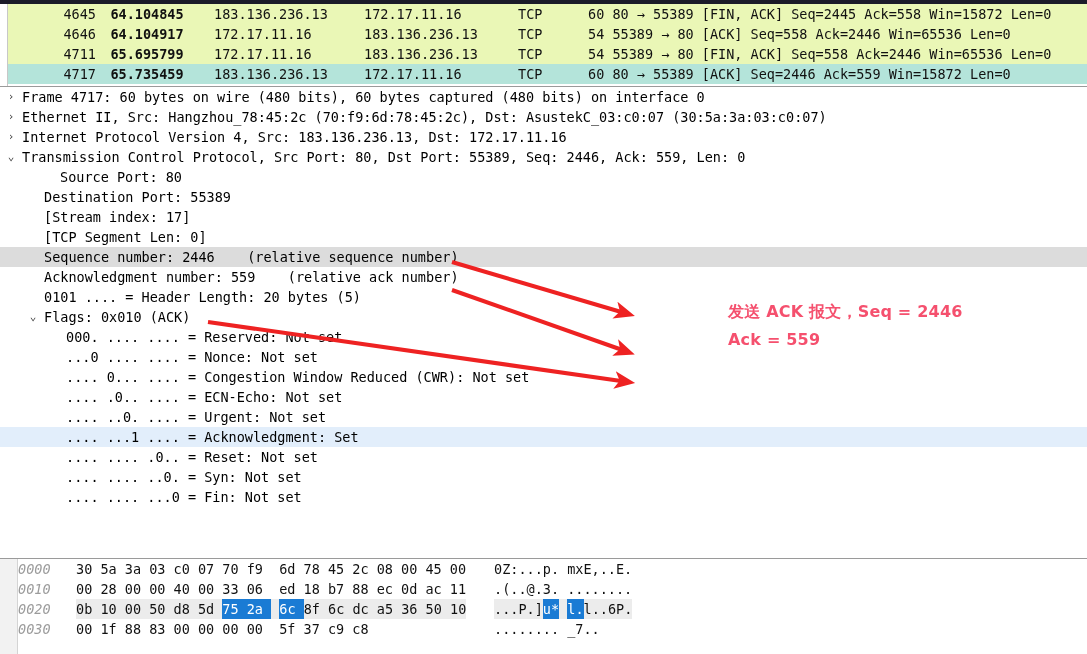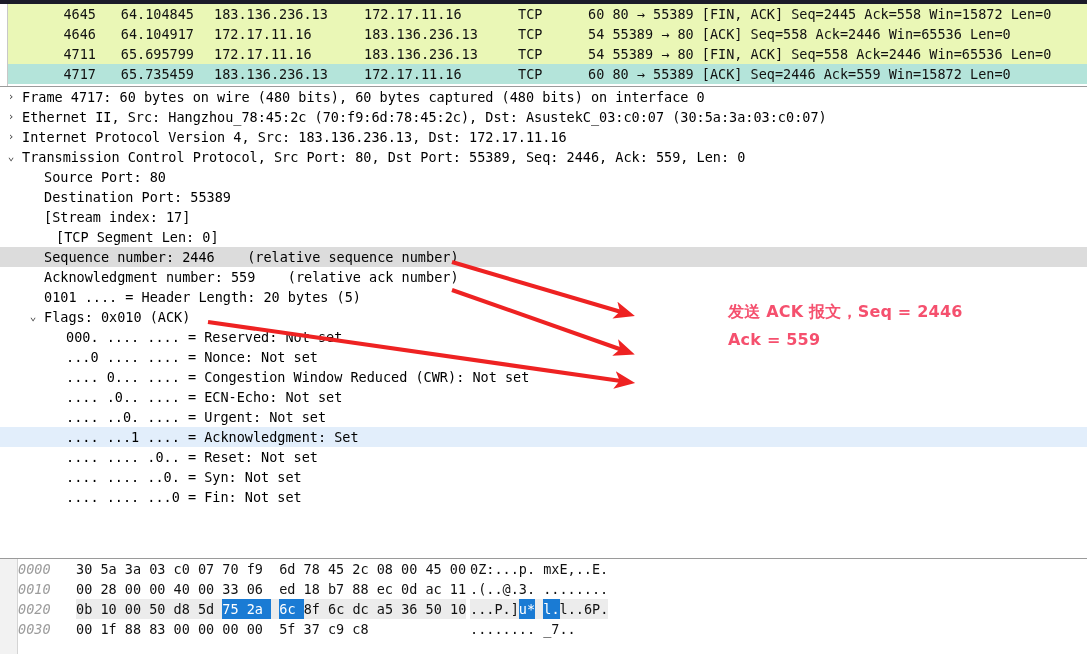--- a/index.html
+++ b/index.html
@@ -37,21 +37,21 @@
     left: 8px; width: 1079px; height: 20px;
     font-size: 13.5px;
     line-height: 20px;
     color: #111111;
     white-space: pre;
   }
   .prow.even { background: #eaf7b6; padding-left: 8px; }
   .prow.selected { background: #b4e4da; }
   .pcell { position: absolute; top: 0; height: 20px; overflow: hidden; }
   .c-no    { left: 18px;  width: 70px;  text-align: right; }
-  .c-time  { left: 92px;  width: 94px;  text-align: right; }
+  .c-time  { left: 92px;  width: 94px;  text-align: center; font-weight: bold; }
   .c-src   { left: 206px; width: 160px; }
   .c-dst   { left: 356px; width: 160px; }
   .c-proto { left: 510px; width: 56px; }
   .c-info  { left: 580px; width: 495px; }
 
   
   .stream-svg { position: absolute; left: 0; top: 4px; }
 
   
   #detail-pane {
@@ -117,21 +117,21 @@
     left: 18px; width: 1069px; height: 20px;
     line-height: 20px;
     font-size: 13.5px;
     white-space: pre;
   }
   .hoff {
     position: absolute; left: 0; top: 0; width: 52px;
     text-align: left; color: #9b9b9b; font-style: italic;
   }
   .hbytes { position: absolute; left: 58px; top: 0; color: #111111; }
-  .hascii { position: absolute; left: 452px; top: 0; color: #111111; }
+  .hascii { position: absolute; left: 476px; top: 0; color: #111111; }
   .hb { display: inline-block; }
   .hsel { background: #1a7bd4; color: #ffffff; }
   .hshade { background: #ececec; }
 </style>
 </head>
 <body>
 
 <div id="app">
 
   <div id="packet-list">
@@ -151,24 +151,24 @@
         <div class="prow selected" style="top: 64px;"><div class="pcell c-no">4717</div><div class="pcell c-time">65.735459</div><div class="pcell c-src">183.136.236.13</div><div class="pcell c-dst">172.17.11.16</div><div class="pcell c-proto">TCP</div><div class="pcell c-info">60 80 → 55389 [ACK] Seq=2446 Ack=559 Win=15872 Len=0</div></div>
       </div>
   </div>
 
   <div id="detail-pane">
     <div id="detail-rows">
         <div class="drow"><span class="twisty" style="margin-left: 0px;">›</span><span class="dtext">Frame 4717: 60 bytes on wire (480 bits), 60 bytes captured (480 bits) on interface 0</span></div>
         <div class="drow"><span class="twisty" style="margin-left: 0px;">›</span><span class="dtext">Ethernet II, Src: Hangzhou_78:45:2c (70:f9:6d:78:45:2c), Dst: AsustekC_03:c0:07 (30:5a:3a:03:c0:07)</span></div>
         <div class="drow"><span class="twisty" style="margin-left: 0px;">›</span><span class="dtext">Internet Protocol Version 4, Src: 183.136.236.13, Dst: 172.17.11.16</span></div>
         <div class="drow"><span class="twisty" style="margin-left: 0px;">⌄</span><span class="dtext">Transmission Control Protocol, Src Port: 80, Dst Port: 55389, Seq: 2446, Ack: 559, Len: 0</span></div>
-        <div class="drow"><span class="twisty" style="margin-left: 22px;"></span><span class="dtext" style="margin-left: 0px;">Source Port: 80</span></div>
+        <div class="drow"><span class="twisty" style="margin-left: 22px;"></span><span class="dtext" style="margin-left: 16px;">Source Port: 80</span></div>
         <div class="drow"><span class="twisty" style="margin-left: 22px;"></span><span class="dtext" style="margin-left: 0px;">Destination Port: 55389</span></div>
         <div class="drow"><span class="twisty" style="margin-left: 22px;"></span><span class="dtext" style="margin-left: 0px;">[Stream index: 17]</span></div>
-        <div class="drow"><span class="twisty" style="margin-left: 22px;"></span><span class="dtext" style="margin-left: 12px; text-align: center;">[TCP Segment Len: 0]</span></div>
+        <div class="drow"><span class="twisty" style="margin-left: 22px;"></span><span class="dtext" style="margin-left: 0px; text-align: center;">[TCP Segment Len: 0]</span></div>
         <div class="drow hl-gray"><span class="twisty" style="margin-left: 22px;"></span><span class="dtext" style="margin-left: 0px;">Sequence number: 2446    (relative sequence number)</span></div>
         <div class="drow"><span class="twisty" style="margin-left: 22px;"></span><span class="dtext" style="margin-left: 0px;">Acknowledgment number: 559    (relative ack number)</span></div>
         <div class="drow"><span class="twisty" style="margin-left: 22px;"></span><span class="dtext" style="margin-left: 0px;">0101 .... = Header Length: 20 bytes (5)</span></div>
         <div class="drow"><span class="twisty" style="margin-left: 22px;">⌄</span><span class="dtext">Flags: 0x010 (ACK)</span></div>
         <div class="drow"><span class="twisty" style="margin-left: 44px;"></span><span class="dtext" style="margin-left: 0px;">000. .... .... = Reserved: Not set</span></div>
         <div class="drow"><span class="twisty" style="margin-left: 44px;"></span><span class="dtext" style="margin-left: 0px;">...0 .... .... = Nonce: Not set</span></div>
         <div class="drow"><span class="twisty" style="margin-left: 44px;"></span><span class="dtext" style="margin-left: 0px;">.... 0... .... = Congestion Window Reduced (CWR): Not set</span></div>
         <div class="drow"><span class="twisty" style="margin-left: 44px;"></span><span class="dtext" style="margin-left: 0px;">.... .0.. .... = ECN-Echo: Not set</span></div>
         <div class="drow"><span class="twisty" style="margin-left: 44px;"></span><span class="dtext" style="margin-left: 0px;">.... ..0. .... = Urgent: Not set</span></div>
         <div class="drow hl-blue"><span class="twisty" style="margin-left: 44px;"></span><span class="dtext" style="margin-left: 0px;">.... ...1 .... = Acknowledgment: Set</span></div>

